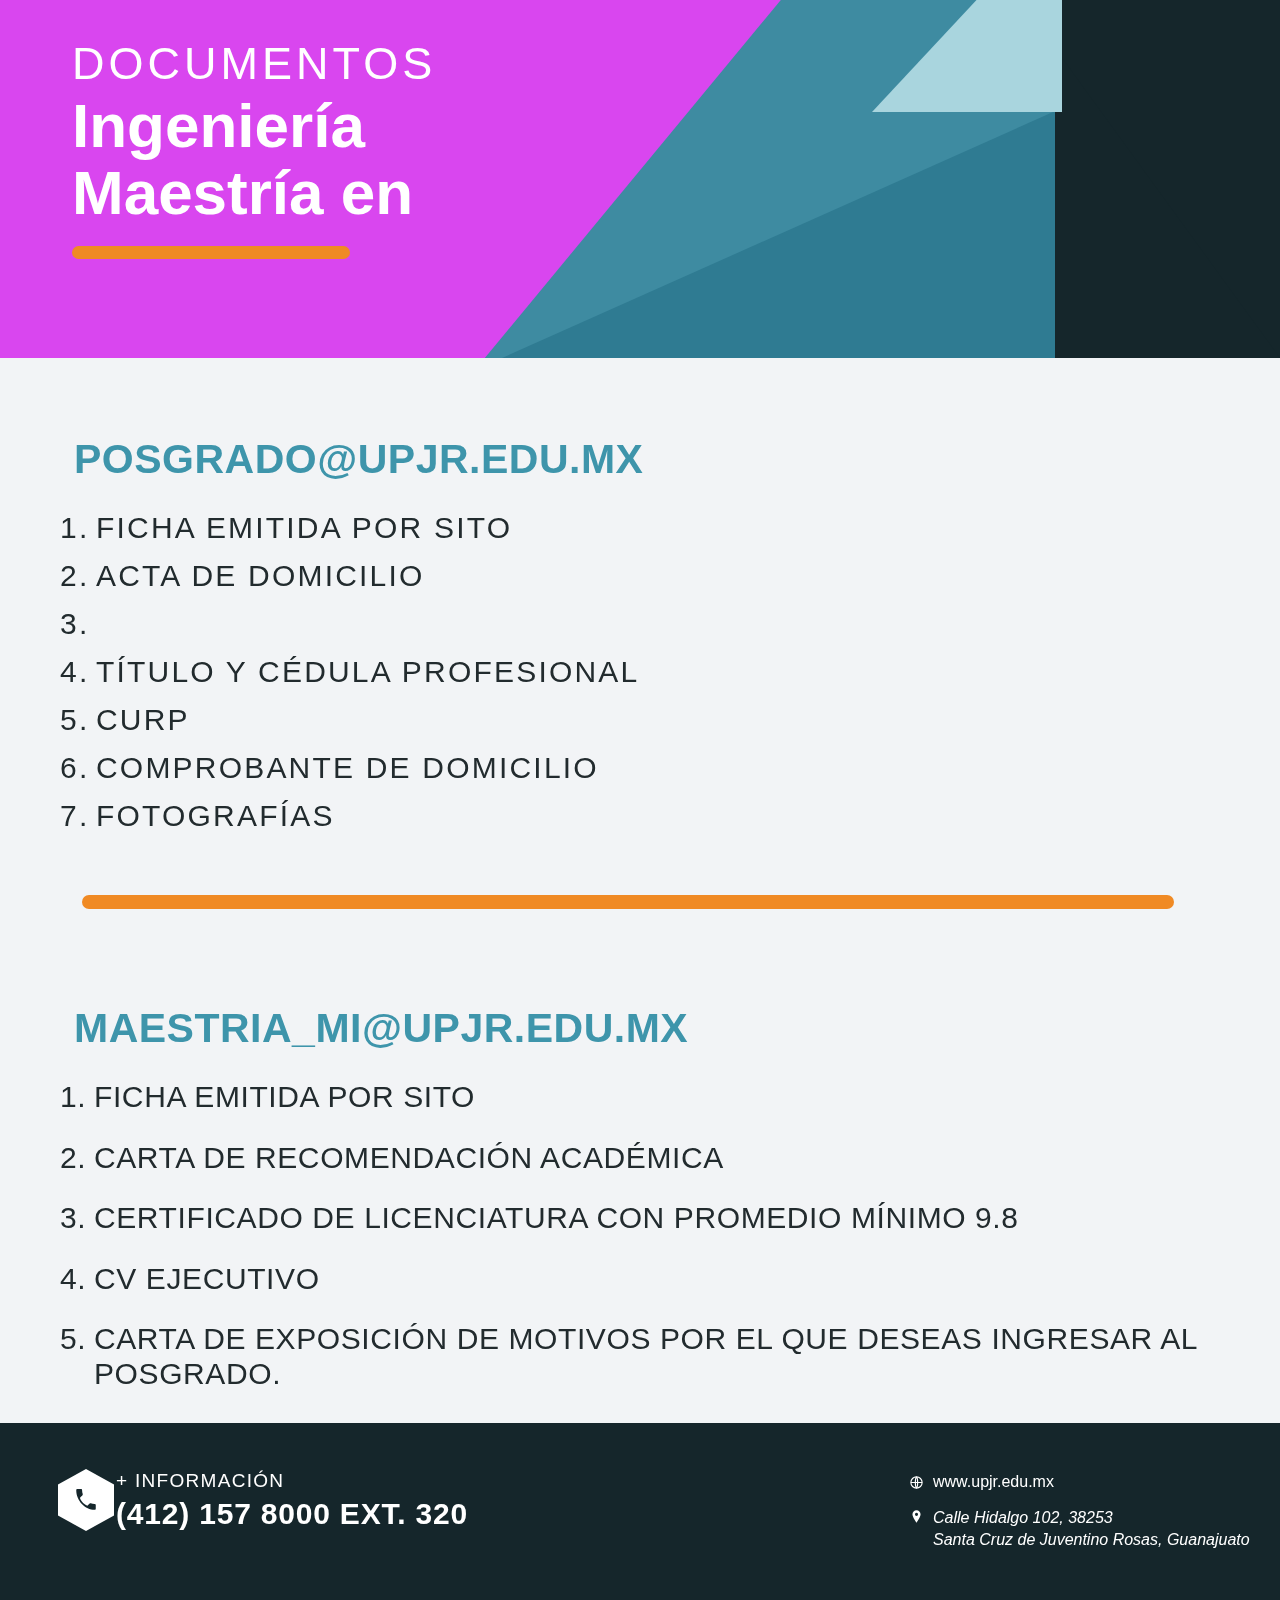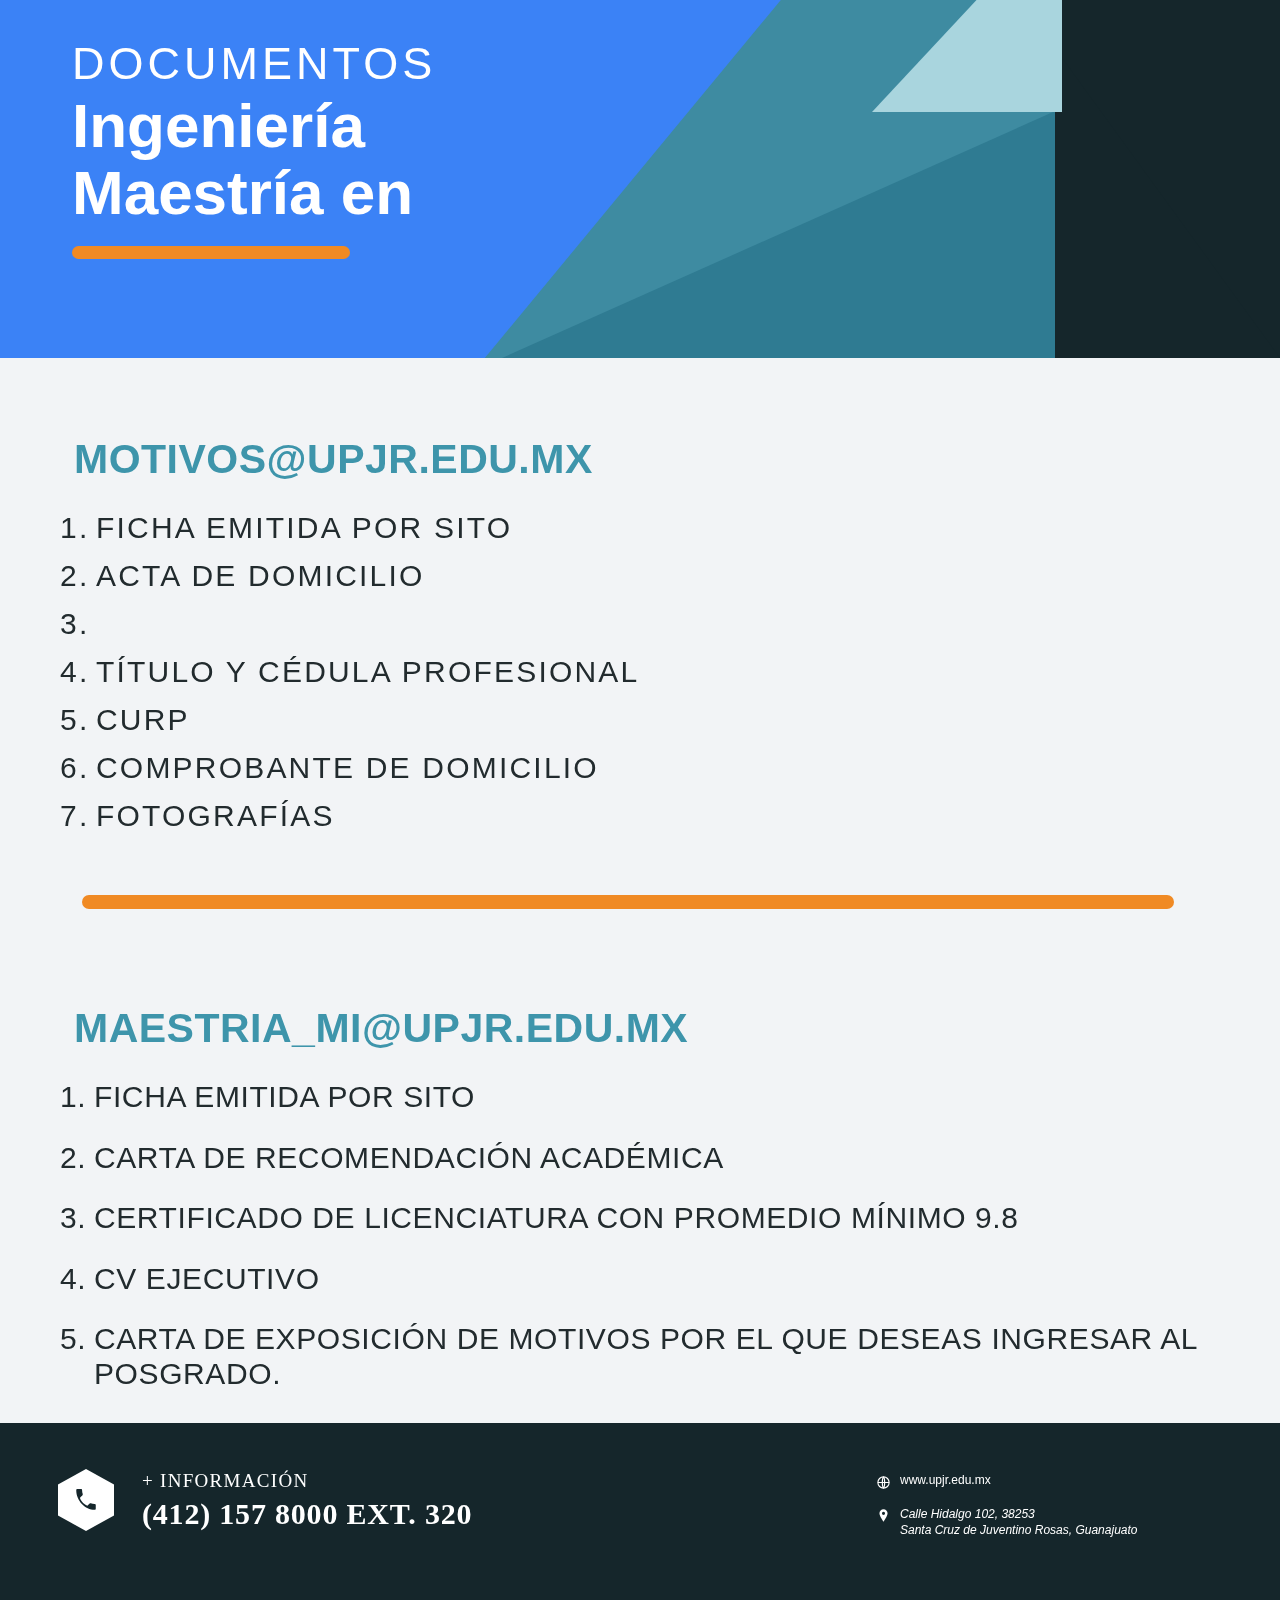--- a/index.html
+++ b/index.html
@@ -15,21 +15,21 @@
     height: 1600px;
     background: #f2f4f6;
     overflow: hidden;
   }
 
   
   .header {
     position: relative;
     width: 1280px;
     height: 358px;
-    background: #3b82f6;
+    background: #d946ef;
     overflow: hidden;
   }
   .hdr-shape-dark {
     position: absolute;
     top: 0; right: 0;
     width: 0; height: 0;
     border-left: 260px solid transparent;
     border-top: 358px solid #15262b;
   }
   .hdr-shape-dark2 {
@@ -149,37 +149,37 @@
     align-items: center;
   }
   .hexicon {
     width: 56px; height: 62px;
     background: #ffffff;
     clip-path: polygon(50% 0%, 100% 25%, 100% 75%, 50% 100%, 0% 75%, 0% 25%);
     display: flex; align-items: center; justify-content: center;
     flex: none;
   }
   .hexicon svg { width: 26px; height: 26px; }
-  .f-left-txt { margin-left: 28px; font-family: Liberation Serif, serif; }
+  .f-left-txt { margin-left: 2px; }
   .f-info {
     font-size: 19px;
     letter-spacing: 1.3px;
     font-weight: 400;
   }
   .f-phone {
     font-size: 30px;
     font-weight: bold;
     letter-spacing: 0.8px;
     margin-top: 5px;
   }
   .f-right {
     position: absolute;
-    left: 876px;
+    left: 909px;
     top: 50px;
-    font-size: 12px;
+    font-size: 16px;
   }
   .f-line {
     display: flex;
     align-items: flex-start;
     margin-bottom: 16px;
   }
   .f-line svg { width: 15px; height: 15px; flex: none; margin-right: 9px; margin-top: 2px; }
   .f-addr-block { line-height: 1.35; font-style: italic; }
 </style>
 </head>
@@ -198,21 +198,21 @@
       <div class="hdr-kicker">DOCUMENTOS</div>
       <div class="hdr-title">Ingeniería</div>
       <div class="hdr-title">Maestría en</div>
       <div class="hdr-rule"></div>
     </div>
   </div>
 
   <div class="body">
 
     <div class="section">
-      <div class="sec-title sec1-title">MOTIVOS@UPJR.EDU.MX</div>
+      <div class="sec-title sec1-title">POSGRADO@UPJR.EDU.MX</div>
       <ul class="list list1">
         <li>
           <span class="num">1.</span>
           <span class="txt">FICHA EMITIDA POR SITO</span>
         </li>
         <li>
           <span class="num">2.</span>
           <span class="txt">ACTA DE DOMICILIO</span>
         </li>
         <li>

